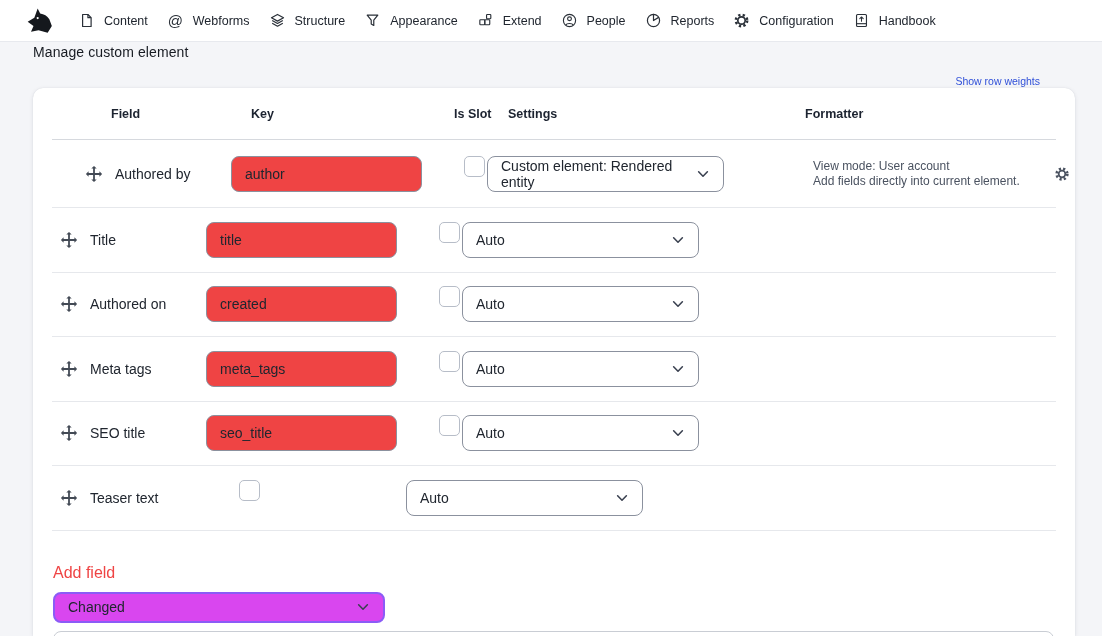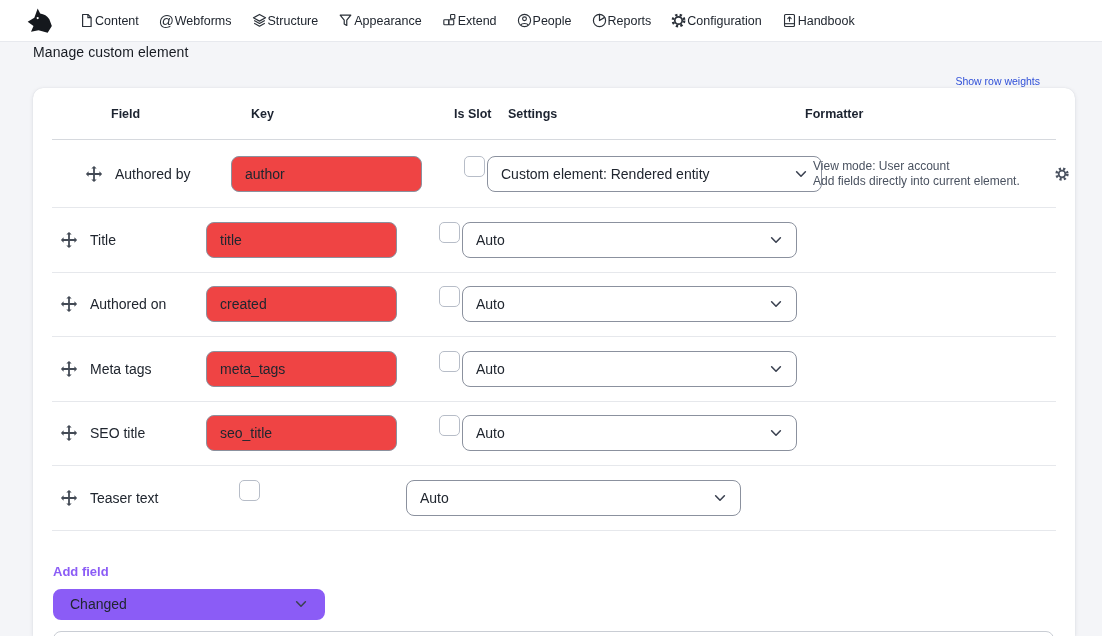--- a/index.html
+++ b/index.html
@@ -4,21 +4,21 @@
 <style>
   * { margin:0; padding:0; box-sizing:border-box; }
   html,body { width:1102px; height:636px; }
   body { font-family:"Liberation Sans","DejaVu Sans",sans-serif; background:#f4f5f8; color:#1c2330; }
   .screen { position:relative; width:1102px; height:636px; overflow:hidden; background:#f4f5f8; }
 
   
   .toolbar { position:absolute; top:0; left:0; width:1102px; height:42px; background:#ffffff;
              border-bottom:1px solid #e7e9ee; display:flex; align-items:center; padding-left:26px; }
   .logo { width:30px; height:32px; margin-right:22px; display:flex; align-items:center; justify-content:center; }
-  .tb-item { display:flex; align-items:center; margin-right:19px; cursor:pointer;
+  .tb-item { display:flex; align-items:center; gap:9px; margin-right:19px; cursor:pointer;
              color:#20262f; font-size:12.5px; white-space:nowrap; }
   .tb-item .ticon { width:17px; height:17px; display:flex; align-items:center; justify-content:center; color:#2a3038; }
   .tb-item .ticon svg { width:17px; height:17px; }
   .at-glyph { font-size:15px; font-weight:500; line-height:17px; }
 
   
   .page-title { position:absolute; left:33px; top:44px; font-size:14px; font-weight:500; color:#171b22; letter-spacing:.1px; }
   .row-weights-link { position:absolute; top:75px; right:62px; font-size:10.5px; color:#3050d8; text-decoration:none; cursor:pointer; }
 
   
@@ -37,35 +37,35 @@
   .drag { width:18px; height:18px; color:#434a55; margin-left:8px; cursor:move; }
   .drag svg { width:18px; height:18px; display:block; }
   .flabel { font-size:14px; color:#20262f; }
 
   .key-input { width:191px; height:36px; border:1px solid #8b919e; border-radius:8px; background:#ef4444;
                font-family:inherit; font-size:14px; color:#20262f; padding:0 13px; outline:none; }
   .cb-wrap { height:36px; display:flex; align-items:flex-start; margin-left:33px; }
   .cb { appearance:none; -webkit-appearance:none; width:21px; height:21px; border:1px solid #b7bdc8;
         border-radius:5px; background:#fff; cursor:pointer; margin:0; }
 
-  .select { width:335px; height:36px; border:1px solid #8b919e; border-radius:8px; background:#fff;
+  .select { width:237px; height:36px; border:1px solid #8b919e; border-radius:8px; background:#fff;
             display:flex; align-items:center; justify-content:space-between; padding:0 13px 0 13px;
             font-size:14px; color:#20262f; cursor:pointer; }
   .select .chev { width:14px; height:14px; color:#3a4150; flex:none; }
 
   .settings-txt { font-size:12px; line-height:15px; color:#4a5260; padding-left:14px; }
   .gear-cell { display:flex; justify-content:center; }
   .gear-btn { width:16px; height:16px; color:#4a5260; cursor:pointer; }
   .gear-btn svg { width:16px; height:16px; display:block; }
 
   
   .add-field { padding:33px 0 0 20px; }
-  .add-field-label { font-size:13px; font-weight:700; color:#8b5cf6; }
-  .add-select { margin-top:10px; width:272px; height:31px; border:4px solid #8b5cf6; border-radius:8px;
-                background:#8b5cf6; display:flex; align-items:center; justify-content:space-between;
+  .add-field-label { font-size:16px; font-weight:400; color:#ef4444; }
+  .add-select { margin-top:10px; width:332px; height:31px; border:2px solid #8b5cf6; border-radius:8px;
+                background:#d946ef; display:flex; align-items:center; justify-content:space-between;
                 padding:0 13px; font-size:14px; color:#20262f; cursor:pointer; }
   .add-select .chev { width:14px; height:14px; color:#3a4150; }
 
   .partial-box { position:absolute; left:20px; top:543px; width:1001px; height:30px;
                  border:1px solid #c9cdd4; border-radius:8px; background:#fff; }
 </style>
 </head>
 <body>
 
 <div class="screen">

